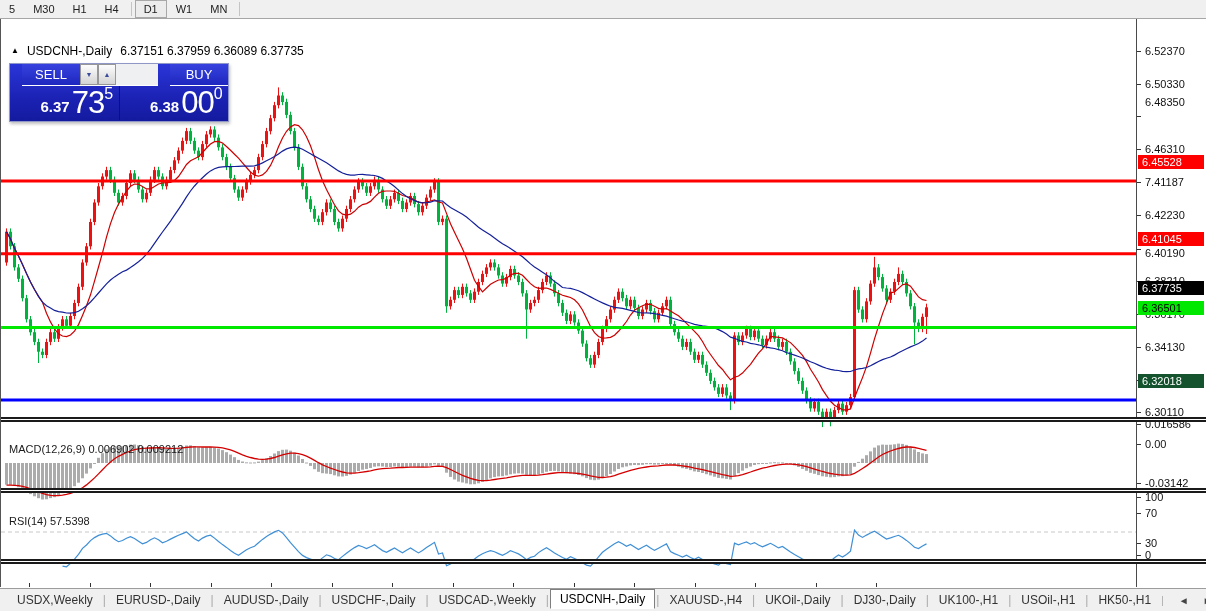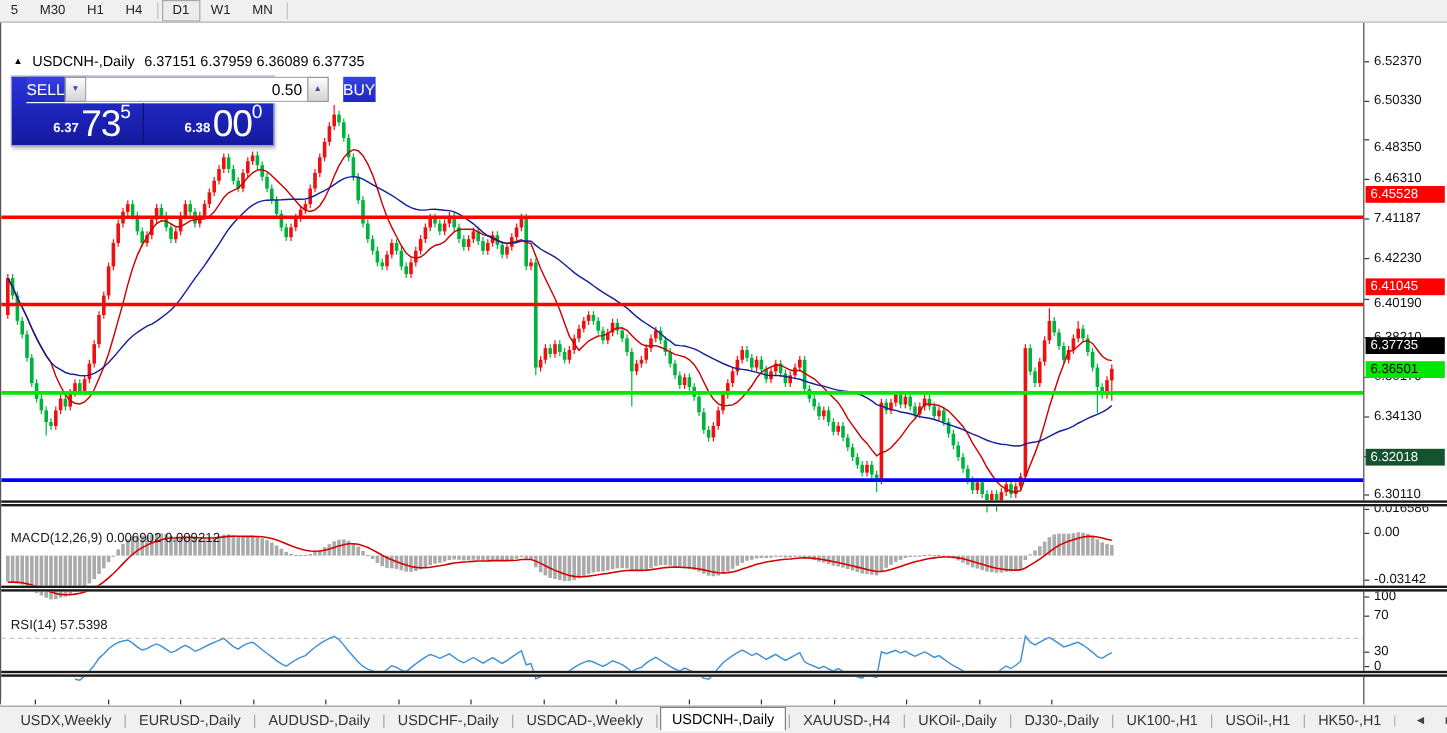--- a/index.html
+++ b/index.html
@@ -27,21 +27,21 @@
   .tp-btn{width:58px;color:#fff;font-size:13px;text-align:center;line-height:21px;
           background:linear-gradient(180deg,#3742de,#1e27bf);border-bottom:1px solid #fff;margin-left:12px;}
   #tp-stepper{flex:1;background:#eef0f2;display:flex;align-items:stretch;border-bottom:1px solid #fff;}
   .step-btn{width:16px;background:linear-gradient(180deg,#fdfdfd,#d4d4d4);border:1px solid #979797;
             font-size:7px;color:#3c4c9c;text-align:center;line-height:20px;}
   #vol-input{flex:1;border:1px solid #abadb3;border-left:none;border-right:none;min-width:0;
              font-family:"Liberation Sans",sans-serif;font-size:13px;text-align:right;padding:0 4px;outline:none;}
   #tp-row2{display:flex;height:34px;color:#fff;}
   .tp-half{flex:1;display:flex;align-items:flex-end;justify-content:center;padding-bottom:2px;}
   .tp-half.sell{border-right:1px solid #0d1270;}
-  .px-small{font-size:11px;font-weight:bold;line-height:22px;margin-right:2px;margin-left:25px;}
+  .px-small{font-size:15px;font-weight:bold;line-height:22px;margin-right:2px;margin-left:25px;}
   .px-big{font-size:31px;line-height:30px;letter-spacing:-1px;}
   .px-sup{font-size:16px;line-height:14px;align-self:flex-start;margin-top:1px;}
   
   #axis-col{position:absolute;left:1136px;top:19px;width:70px;height:568px;background:#fff;
             border-left:1px solid #4a4a4a;box-sizing:border-box;z-index:20;text-decoration:underline;}
   .tickmark{position:absolute;left:0;width:4px;height:1px;background:#333;}
   .ticklabel{position:absolute;left:8px;font-size:11px;color:#111;white-space:nowrap;}
   .badge{position:absolute;left:1px;width:62px;height:14px;font-size:11px;line-height:14px;
          padding-left:4px;z-index:5;}
   
@@ -87,21 +87,20 @@
     <span class="tri">▲</span>
     <span>USDCNH-,Daily</span>
     <span>6.37151 6.37959 6.36089 6.37735</span>
   </div>
 
   <div id="trade-panel">
     <div id="tp-row1">
       <div class="tp-btn">SELL</div>
       <div id="tp-stepper">
         <div class="step-btn">▼</div>
-        <input id="vol-input" value="0.50" style="">
         <div class="step-btn">▲</div>
       </div>
       <div class="tp-btn">BUY</div>
     </div>
     <div id="tp-row2">
       <div class="tp-half sell">
         <span class="px-small">6.37</span>
         <span class="px-big">73</span>
         <span class="px-sup">5</span>
       </div>
@@ -874,21 +873,21 @@
       <div class="date-label" style="left: 875px;">28 Mar 2022</div>
     </div>
 </div>
 
 <div id="axis-col">
     <div class="tickmark" style="top: 32px;"></div>
     <div class="ticklabel" style="top: 26px;">6.52370</div>
     <div class="tickmark" style="top: 65px;"></div>
     <div class="ticklabel" style="top: 59px;">6.50330</div>
     <div class="tickmark" style="top: 97px;"></div>
-    <div class="ticklabel" style="top: 98px;">6.48350</div>
+    <div class="ticklabel" style="top: 77px;">6.48350</div>
     <div class="tickmark" style="top: 130px;"></div>
     <div class="ticklabel" style="top: 124px;">6.46310</div>
     <div class="tickmark" style="top: 163px;"></div>
     <div class="ticklabel" style="top: 157px;">7.41187</div>
     <div class="tickmark" style="top: 196px;"></div>
     <div class="ticklabel" style="top: 190px;">6.42230</div>
     <div class="tickmark" style="top: 230px;"></div>
     <div class="ticklabel" style="top: 228px;">6.40190</div>
     <div class="tickmark" style="top: 262px;"></div>
     <div class="ticklabel" style="top: 256px;">6.38210</div>

